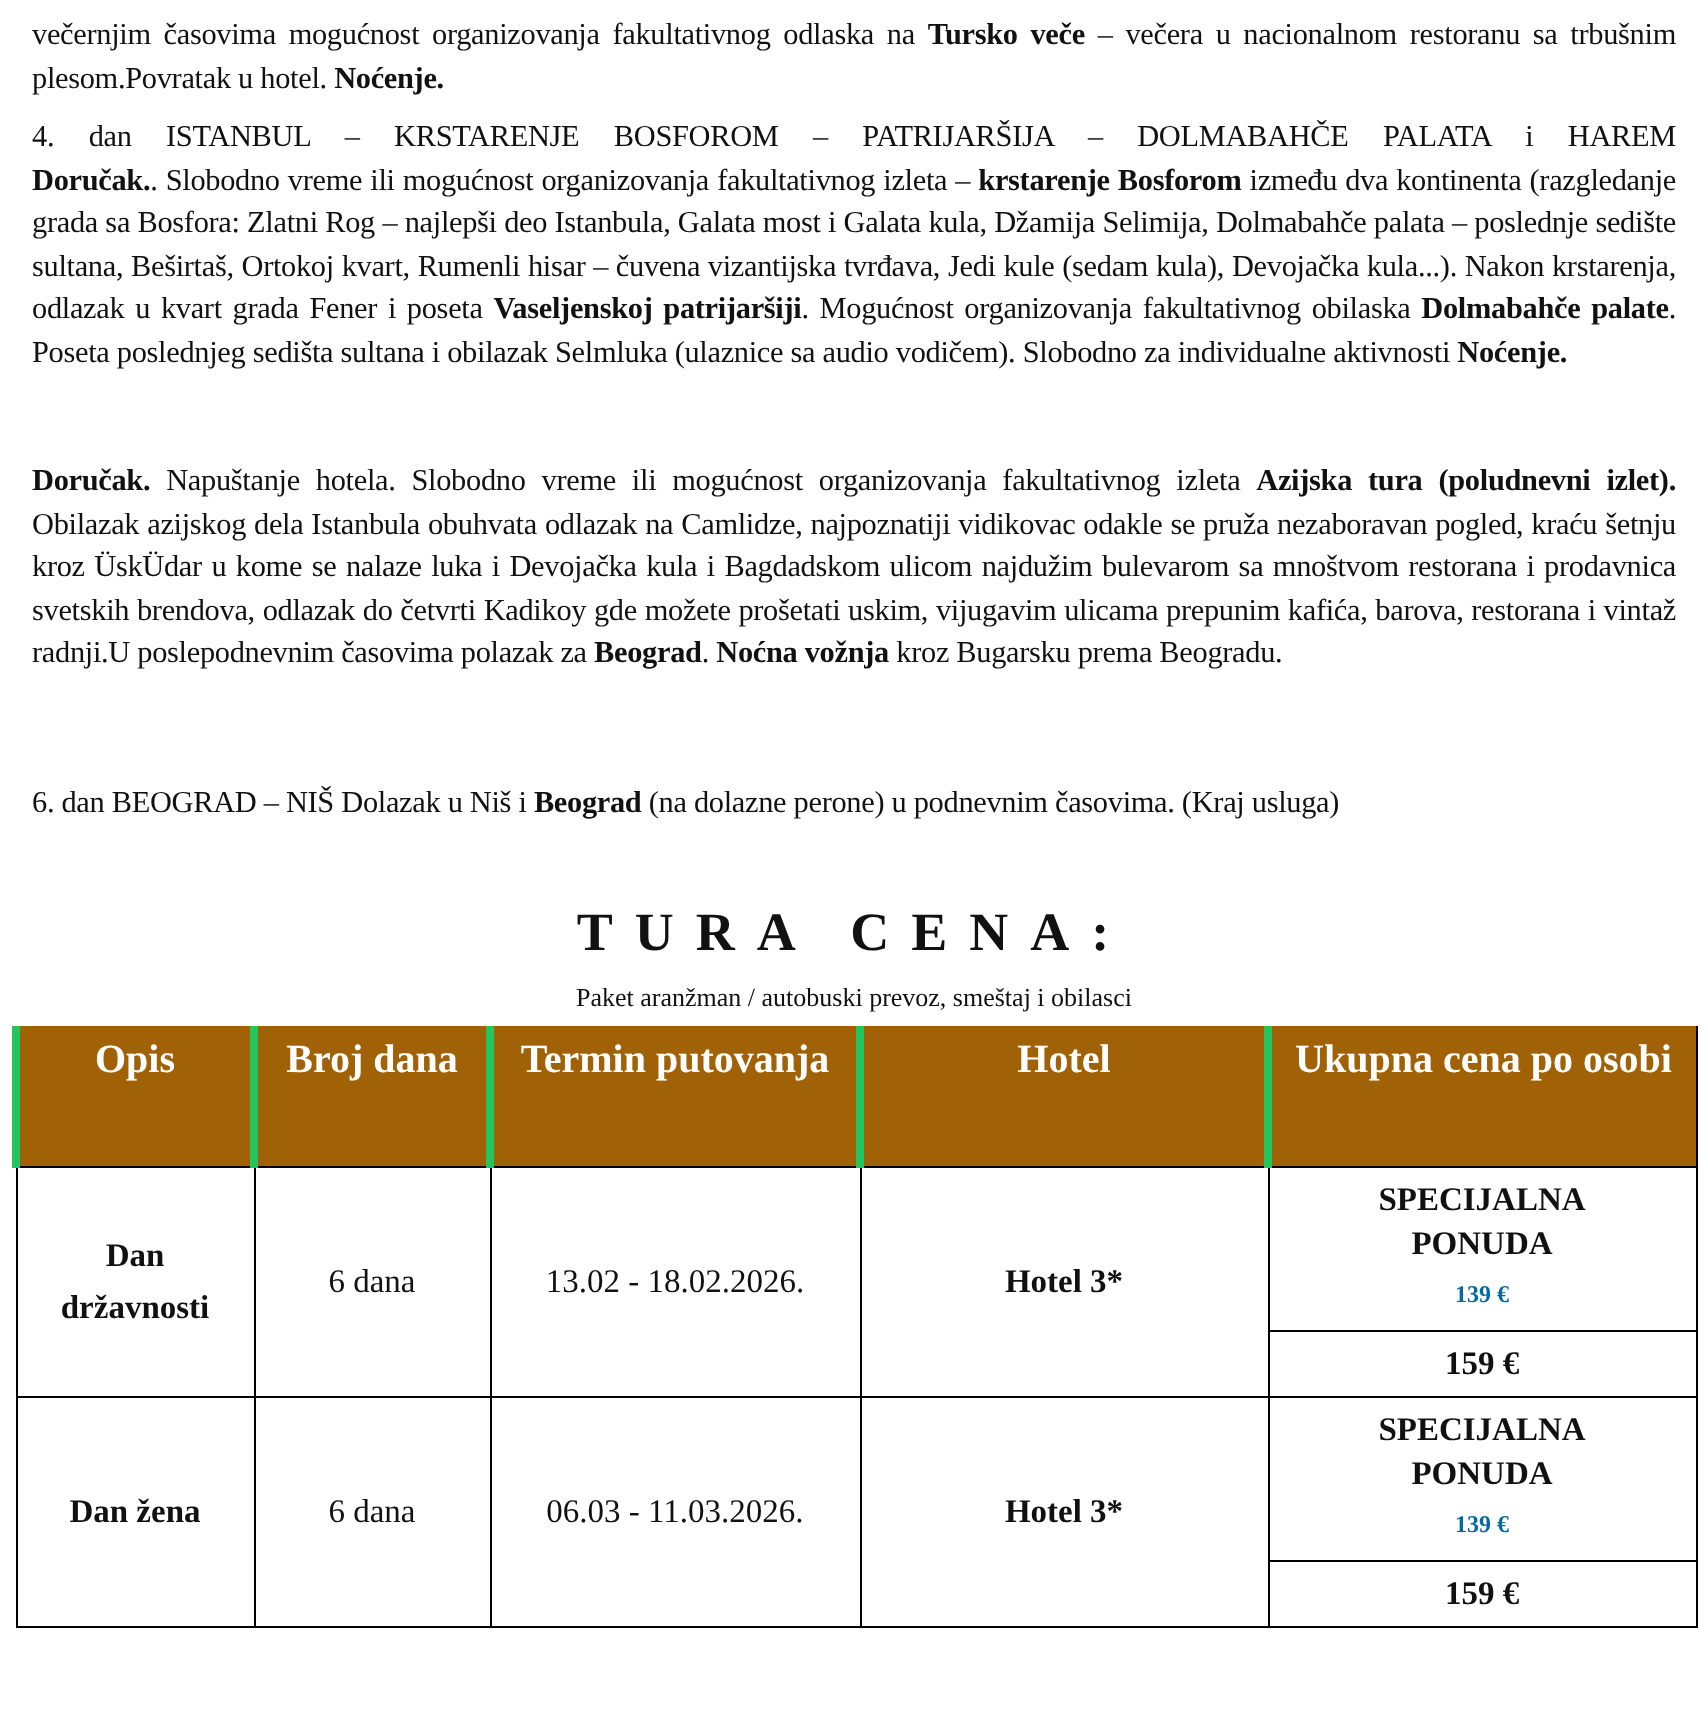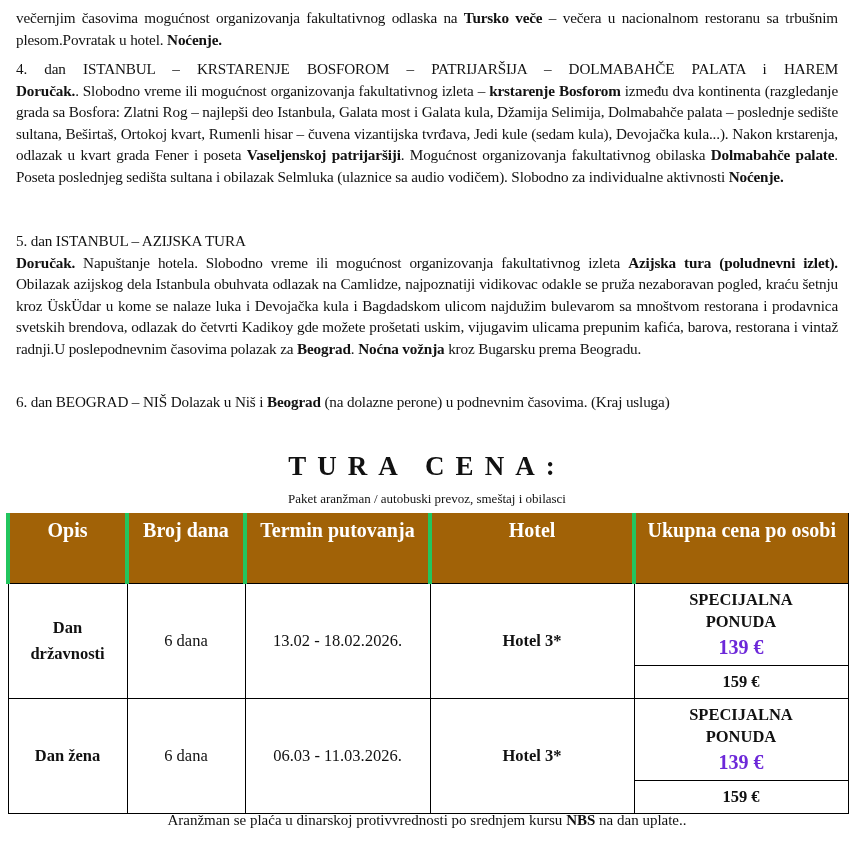--- a/index.html
+++ b/index.html
@@ -43,21 +43,21 @@
     font-size: 20px; font-weight: bold; padding: 6px 2px 0 2px; text-align: center;
     border-left: 4px solid #22c55e; border-right: 1px solid #000;
   }
   table.price-table td {
     border: 1px solid #000000; text-align: center; vertical-align: middle;
     font-size: 16.5px; padding: 0;
   }
   td.c-opis { font-weight: bold; line-height: 26px; margin-top: 24px; }
   td.c-hotel { font-weight: bold; margin-top: 40px; }
   td.c-special { height: 81px; line-height: 22px; font-weight: bold; font-size: 15.5px; }
-  td.c-special .sp-price { color: #6d28d9; font-size: 20px; line-height: 28px; }
+  td.c-special .sp-price { color: #0369a1; font-size: 12px; line-height: 28px; }
   td.c-regular { height: 32px; font-weight: bold; font-size: 20px; }
 
   .footnote {
     position: absolute; left: 0; width: 854px; text-align: center; font-size: 15px; line-height: 20px;
   }
   #foot1 { top: 810px; }
   #foot2 { top: 832px; font-weight: bold; }
 </style>
 </head>
 <body>
@@ -67,21 +67,20 @@
   <div class="text-block" id="intro">
     <p><span>večernjim časovima mogućnost organizovanja fakultativnog odlaska na </span><b>Tursko veče</b><span> – večera u nacionalnom restoranu sa trbušnim plesom.Povratak u hotel. </span><b>Noćenje.</b></p>
   </div>
 
   <div class="text-block" id="day4">
     <p class="day-title jl">4. dan  ISTANBUL – KRSTARENJE BOSFOROM – PATRIJARŠIJA – DOLMABAHČE PALATA i HAREM</p>
     <p><b>Doručak.</b><span>. Slobodno vreme ili mogućnost organizovanja fakultativnog izleta – </span><b>krstarenje Bosforom</b><span> između dva kontinenta (razgledanje grada sa Bosfora: Zlatni Rog – najlepši deo Istanbula, Galata most i Galata kula, Džamija Selimija, Dolmabahče palata – poslednje sedište sultana, Beširtaš, Ortokoj kvart, Rumenli hisar – čuvena vizantijska tvrđava, Jedi kule (sedam kula), Devojačka kula...). Nakon krstarenja, odlazak u kvart grada Fener i poseta </span><b>Vaseljenskoj patrijaršiji</b><span>. Mogućnost organizovanja fakultativnog obilaska  </span><b>Dolmabahče palate</b><span>. Poseta poslednjeg sedišta sultana i obilazak Selmluka  (ulaznice sa audio vodičem). Slobodno za individualne aktivnosti </span><b>Noćenje.</b></p>
   </div>
 
   <div class="text-block" id="day5">
-    <p class="day-title">5. dan  ISTANBUL – AZIJSKA TURA</p>
     <p><b>Doručak.</b><span> Napuštanje hotela. Slobodno vreme ili mogućnost organizovanja fakultativnog izleta </span><b>Azijska tura (poludnevni izlet).</b><span> Obilazak azijskog dela Istanbula obuhvata odlazak na Camlidze, najpoznatiji vidikovac odakle se pruža nezaboravan pogled, kraću šetnju kroz ÜskÜdar u kome se nalaze luka i Devojačka kula i Bagdadskom ulicom najdužim bulevarom sa mnoštvom restorana i prodavnica svetskih brendova, odlazak do četvrti Kadikoy gde možete prošetati uskim, vijugavim ulicama prepunim kafića, barova, restorana i vintaž radnji.U poslepodnevnim časovima polazak za </span><b>Beograd</b><span>. </span><b>Noćna vožnja</b><span> kroz Bugarsku prema Beogradu.</span></p>
   </div>
 
   <div class="text-block" id="day6">
     <p><b class="day-title">6. dan  BEOGRAD – NIŠ</b><span> Dolazak u Niš i </span><b>Beograd</b><span> (na dolazne perone) u podnevnim časovima.  (Kraj usluga)</span></p>
   </div>
 
   <div class="price-title">TURA CENA:</div>
   <div class="price-subtitle">Paket aranžman  / autobuski prevoz, smeštaj i obilasci</div>
 
@@ -119,15 +118,14 @@
         <td rowspan="2">06.03 - 11.03.2026.</td>
         <td class="c-hotel" rowspan="2">Hotel 3*</td>
         <td class="c-special"><span>SPECIJALNA</span><br><span>PONUDA</span><br><span class="sp-price">139 €</span></td>
       </tr>
       <tr>
         <td class="c-regular">159 €</td>
       </tr>
     </tbody>
   </table>
 
-  <div class="footnote" id="foot1"><span>Aranžman se plaća u dinarskoj protivvrednosti po srednjem kursu </span><b>NBS</b><span> na dan uplate..</span></div>
 
 </div>
 
 </body></html>

